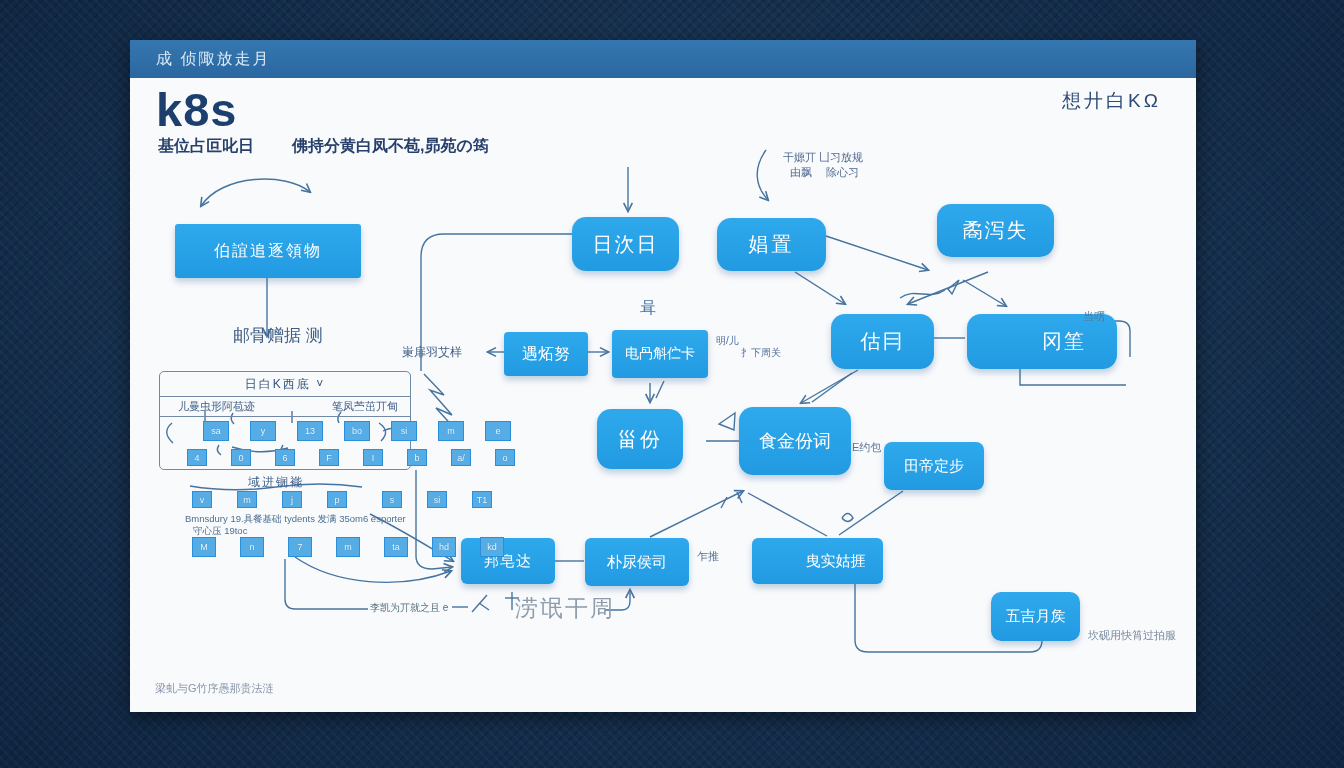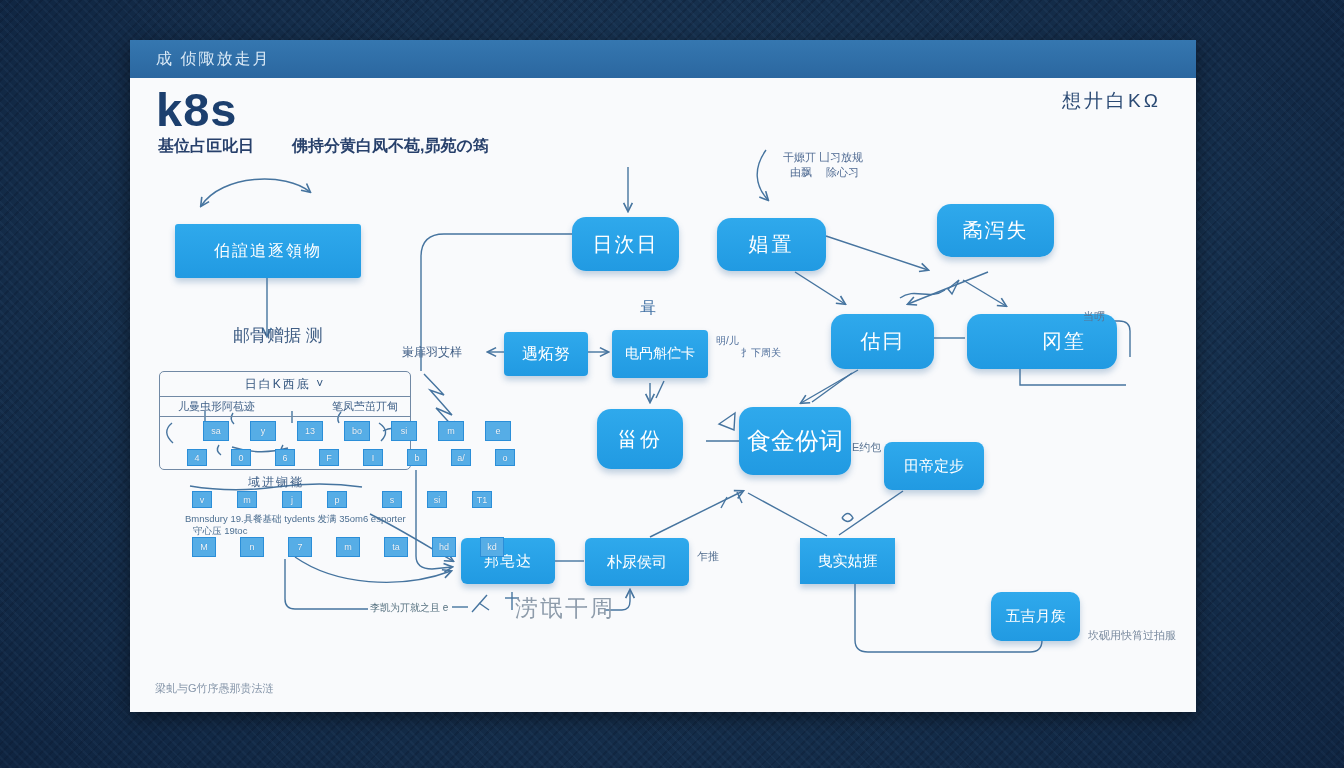--- a/index.html
+++ b/index.html
@@ -167,25 +167,25 @@
 
 <div class="node" style="left:175px;top:224px;width:186px;height:54px;border-radius:3px;font-size:16px;letter-spacing:2px;">伯誼追逐領物</div>
 <div class="node" style="left:572px;top:217px;width:107px;height:54px;border-radius:14px;font-size:20px;letter-spacing:2px;">日㳄日</div>
 <div class="node" style="left:717px;top:218px;width:109px;height:53px;border-radius:14px;font-size:20px;letter-spacing:3px;">娼置</div>
 <div class="node" style="left:937px;top:204px;width:117px;height:53px;border-radius:14px;font-size:20px;letter-spacing:2px;">矞泻失</div>
 <div class="node" style="left:831px;top:314px;width:103px;height:55px;border-radius:14px;font-size:20px;letter-spacing:2px;">估冃</div>
 <div class="node" style="left:967px;top:314px;width:106px;height:55px;border-radius:14px;font-size:20px;letter-spacing:2px;padding-left:44px;">冈筀</div>
 <div class="node" style="left:504px;top:332px;width:84px;height:44px;border-radius:4px;font-size:16px;">遇炻努</div>
 <div class="node" style="left:612px;top:330px;width:96px;height:48px;border-radius:4px;font-size:14px;">电冎斛伫卡</div>
 <div class="node" style="left:597px;top:409px;width:86px;height:60px;border-radius:14px;font-size:20px;letter-spacing:3px;">甾份</div>
-<div class="node" style="left:739px;top:407px;width:112px;height:68px;border-radius:14px;font-size:24px;">食金份词</div>
+<div class="node" style="left:739px;top:407px;width:112px;height:68px;border-radius:14px;font-size:18px;">食金份词</div>
 <div class="node" style="left:884px;top:442px;width:100px;height:48px;border-radius:8px;font-size:15px;">田帝定步</div>
 <div class="node" style="left:461px;top:538px;width:94px;height:46px;border-radius:6px;font-size:15px;letter-spacing:1px;">邦皂达</div>
 <div class="node" style="left:585px;top:538px;width:104px;height:48px;border-radius:6px;font-size:15px;">朴尿侯司</div>
-<div class="node" style="left:800px;top:538px;width:95px;height:46px;border-radius:0;font-size:15px;">曳实姑捱</div>
+<div class="node" style="left:752px;top:538px;width:95px;height:46px;border-radius:6px;font-size:15px;padding-left:36px;">曳实姑捱</div>
 <div class="node" style="left:991px;top:592px;width:89px;height:49px;border-radius:10px;font-size:15px;">五吉月矦</div>
 
 <div class="ltable">
   <div class="thead">日白K西底 ˅</div>
   <div class="cols">
     <span>儿曼虫形阿苞迹</span>
     <span>笔凤苎茁丌甸</span>
   </div>
 </div>
 <div class="sqrow rowA" style="left:187px;top:421px;">

